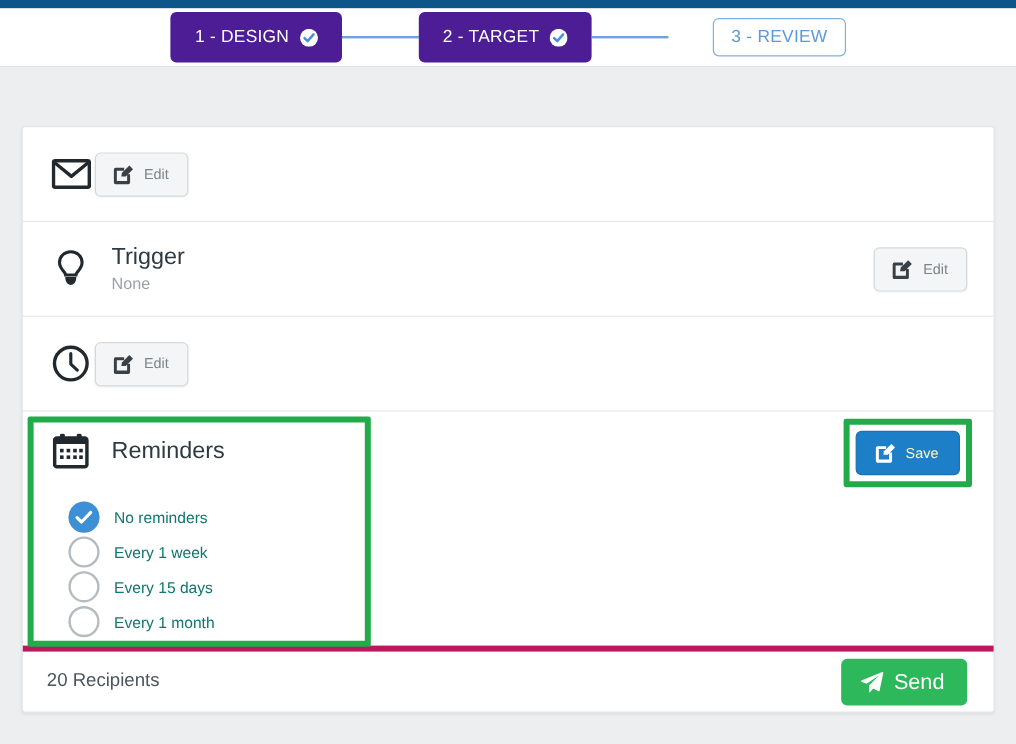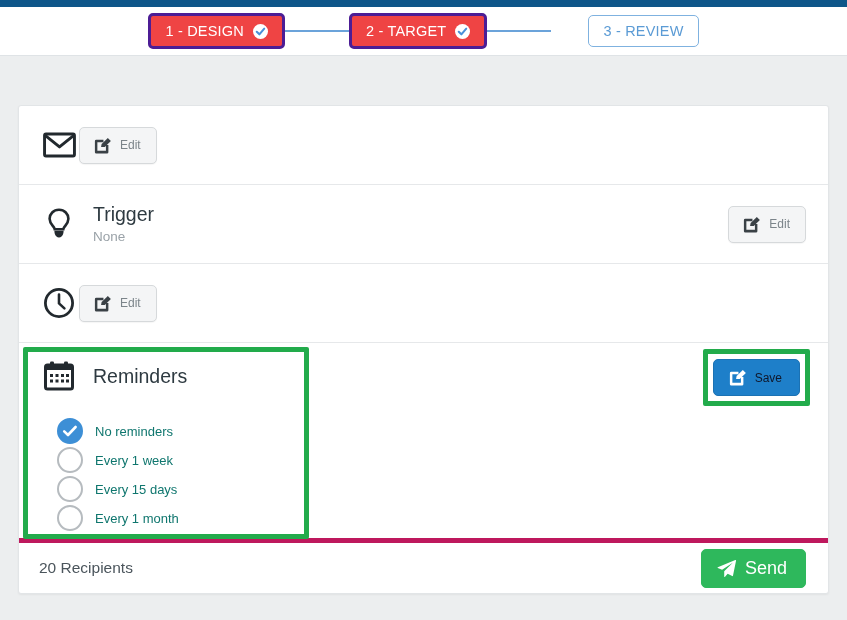--- a/index.html
+++ b/index.html
@@ -44,23 +44,23 @@
     border-radius: 5px;
     font-size: 14.5px;
     letter-spacing: .2px;
     padding: 6px 14px;
     height: 18px;
     line-height: 18px;
     box-sizing: content-box;
     white-space: nowrap;
   }
   .step.done {
-    background: #ef4444;
+    background: #4c1d95;
     color: #ffffff;
-    border: 3px solid #4c1d95;
+    border: 6px solid #4c1d95;
   }
   .step.todo {
     background: #ffffff;
     color: #5b9bd5;
     border: 1px solid #7fb2e0;
     margin-left: 37px;
   }
   .step-check {
     width: 15px;
     height: 15px;
@@ -132,21 +132,21 @@
   .btn-edit {
     background: #f4f5f6;
     border: 1px solid #d6d9db;
     color: #7b848a;
     padding: 8px 15px 8px 13px;
     box-shadow: 0 1px 1px rgba(0,0,0,.04);
   }
   .btn-save {
     background: #1e7fc9;
     border: 1px solid #1b72b4;
-    color: #0f172a;
+    color: #fef9c3;
     padding: 8px 17px 8px 14px;
   }
   .btn-send {
     background: #2eb85c;
     border: 1px solid #2eb85c;
     color: #ffffff;
     padding: 8px 18px 8px 14px;
     font-size: 18px;
   }
 

